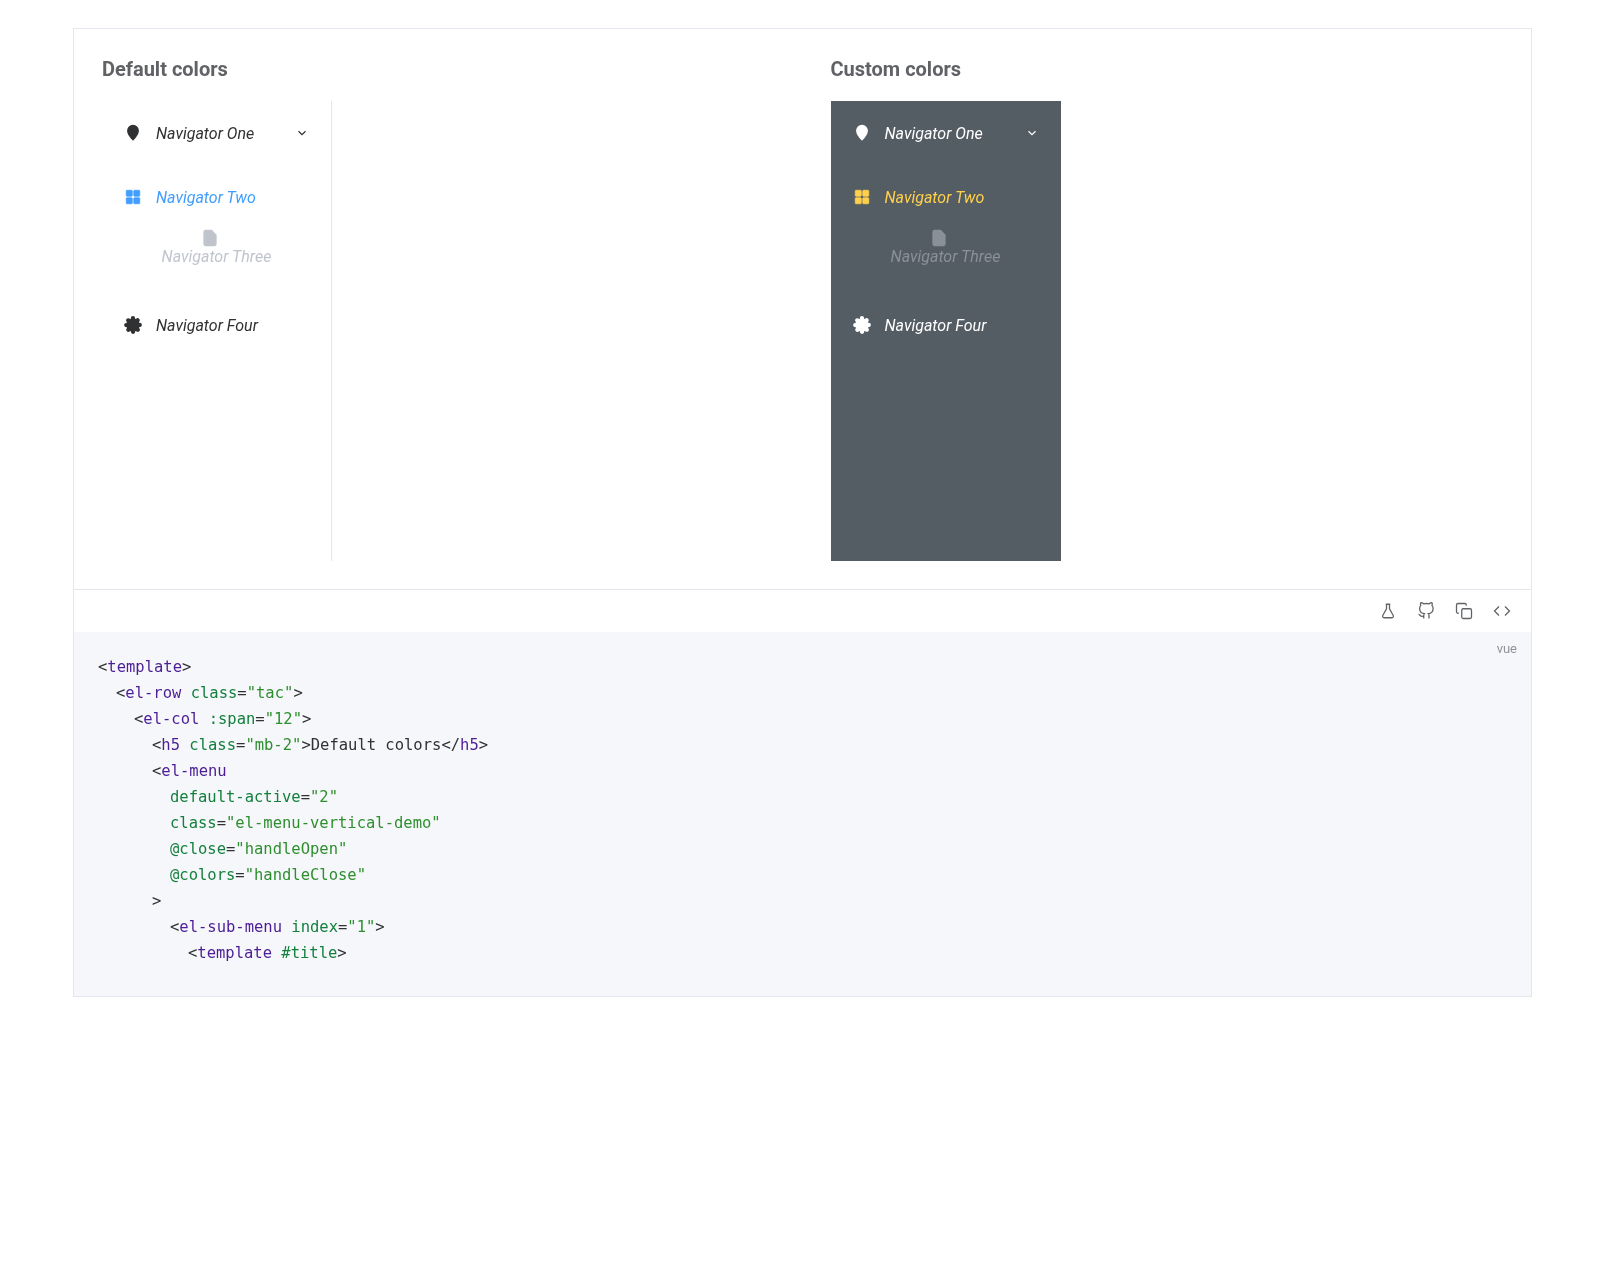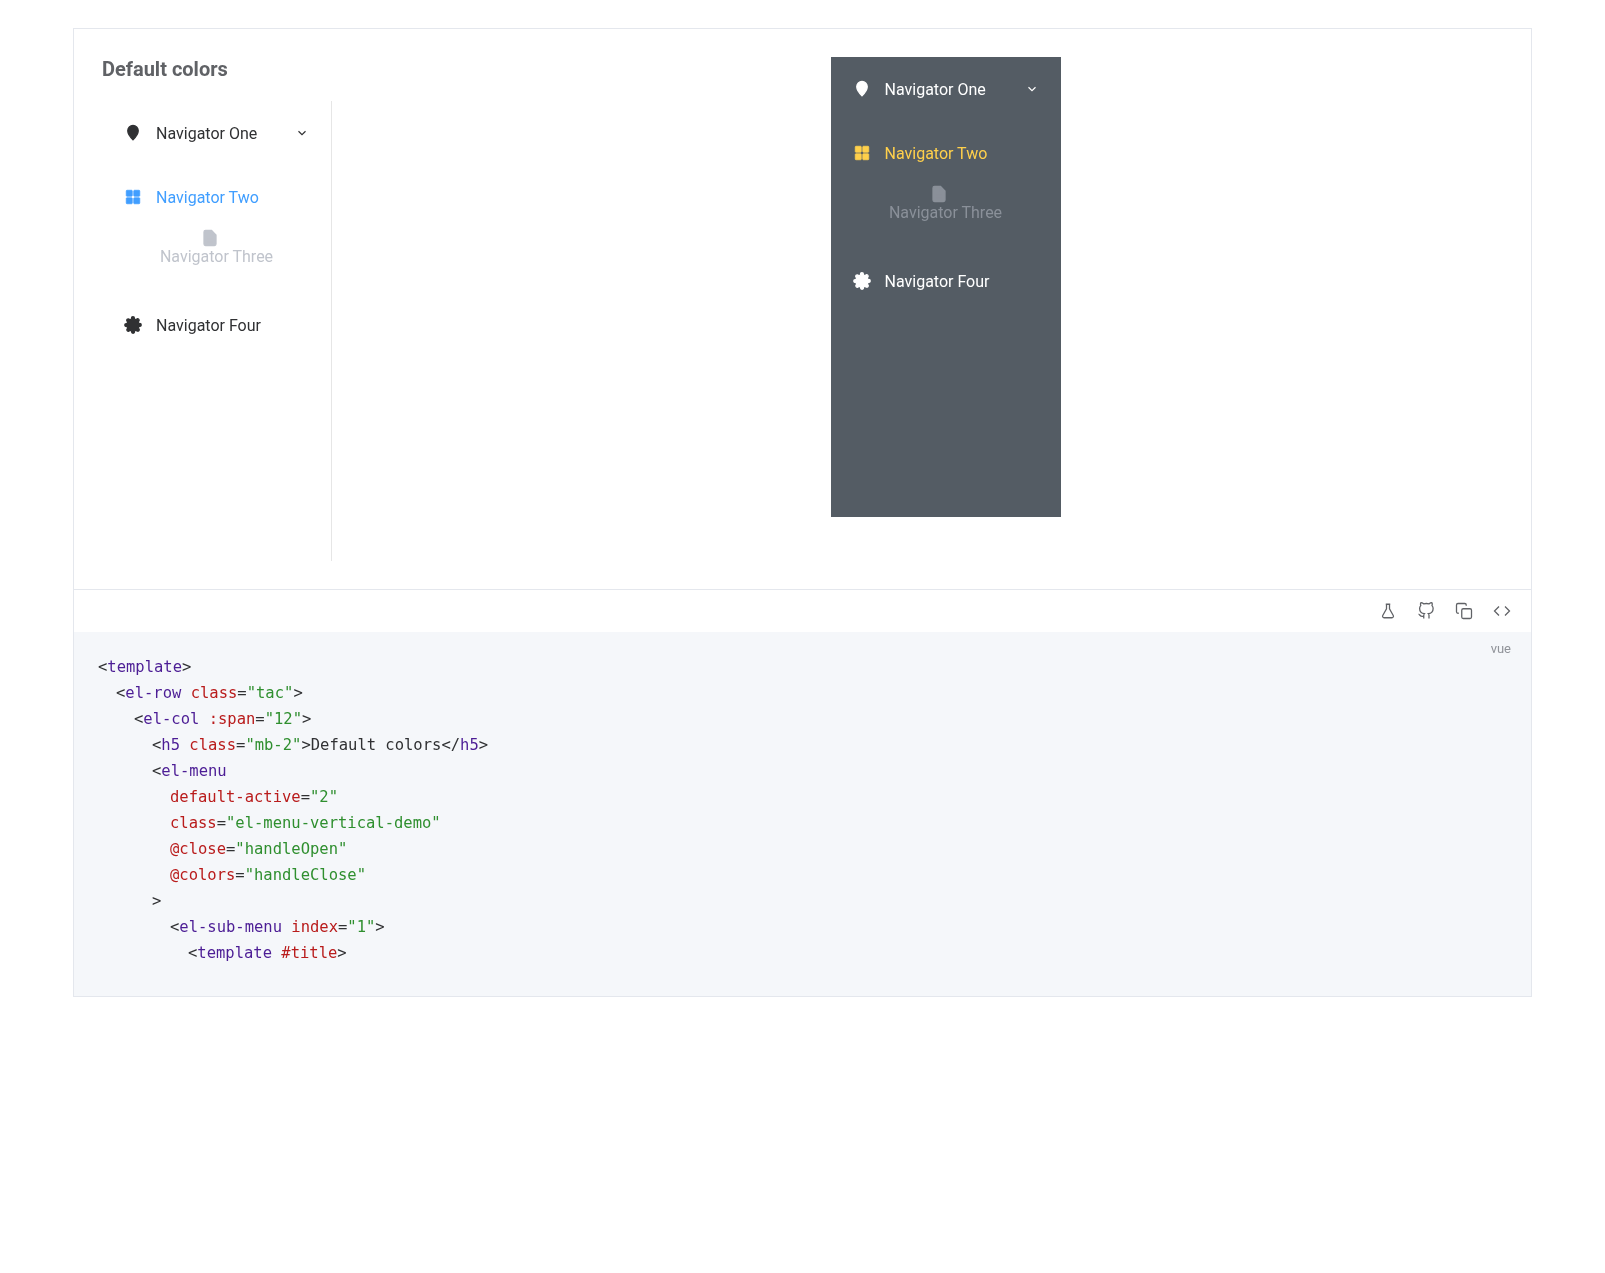--- a/index.html
+++ b/index.html
@@ -31,20 +31,21 @@
       font-size: 20px;
       font-weight: 700;
       color: #606266;
       margin-bottom: 20px;
     }
     .menu {
       list-style: none;
       width: 230px;
       border-right: 1px solid #e6e6e6;
       min-height: 460px;
+      font-style: italic;
     }
     .menu.dark {
       background: #545c64;
       border-right: none;
     }
     .menu-item {
       display: flex;
       align-items: center;
       height: 64px;
       padding: 0 22px;
@@ -131,33 +132,33 @@
       padding: 22px 24px 30px 24px;
       font-family: ui-monospace, SFMono-Regular, Menlo, Monaco, Consolas, monospace;
       font-size: 15.5px;
       line-height: 1.68;
       color: #303133;
       overflow-x: auto;
     }
     .code-lang {
       position: absolute;
       top: 6px;
-      right: 20px;
+      right: 14px;
       color: #909399;
       font-size: 13px;
       font-family: -apple-system, BlinkMacSystemFont, "Segoe UI", Roboto, sans-serif;
     }
     .indent1 { padding-left: 18px; }
     .indent2 { padding-left: 36px; }
     .indent3 { padding-left: 54px; }
     .indent4 { padding-left: 72px; }
     .indent5 { padding-left: 90px; }
     .punct { color: #303133; }
     .tag { color: #4c1d95; }
-    .attr { color: #b91c1c; }
+    .attr { color: #15803d; }
     .str { color: #2f8f2f; }
     .text-plain { color: #303133; }
     pre { margin: 0; white-space: pre; }
   </style>
 </head>
 <body>
 
 <div class="demo-card">
 
   <div class="demo-body">
@@ -207,20 +208,21 @@
                 <circle cx="12" cy="12" r="3"></circle>
                 <path d="M19.4 15a1.65 1.65 0 0 0 .33 1.82l.06.06a2 2 0 1 1-2.83 2.83l-.06-.06a1.65 1.65 0 0 0-1.82-.33 1.65 1.65 0 0 0-1 1.51V21a2 2 0 0 1-4 0v-.09a1.65 1.65 0 0 0-1-1.51 1.65 1.65 0 0 0-1.82.33l-.06.06a2 2 0 1 1-2.83-2.83l.06-.06a1.65 1.65 0 0 0 .33-1.82 1.65 1.65 0 0 0-1.51-1H3a2 2 0 0 1 0-4h.09a1.65 1.65 0 0 0 1.51-1 1.65 1.65 0 0 0-.33-1.82l-.06-.06a2 2 0 1 1 2.83-2.83l.06.06a1.65 1.65 0 0 0 1.82.33h0a1.65 1.65 0 0 0 1-1.51V3a2 2 0 0 1 4 0v.09a1.65 1.65 0 0 0 1 1.51h0a1.65 1.65 0 0 0 1.82-.33l.06-.06a2 2 0 1 1 2.83 2.83l-.06.06a1.65 1.65 0 0 0-.33 1.82v0a1.65 1.65 0 0 0 1.51 1H21a2 2 0 0 1 0 4h-.09a1.65 1.65 0 0 0-1.51 1z"></path>
               </svg>
           </span>
           <span>Navigator Four</span>
         </li>
       </ul>
     </div>
 
     <div class="demo-col">
+      <h5 class="col-title">Custom colors</h5>
       <ul class="menu dark">
         <li class="menu-item">
           <span class="menu-icon">
             <svg viewBox="0 0 24 24" fill="none" stroke-width="1.7">
                 <path d="M12 2C8.13 2 5 5.13 5 9c0 5.25 7 12 7 12s7-6.75 7-12c0-3.87-3.13-7-7-7z"></path>
                 <circle cx="12" cy="9" r="2.5"></circle>
               </svg>
           </span>
           <span>Navigator One</span>
           <span class="submenu-arrow">

